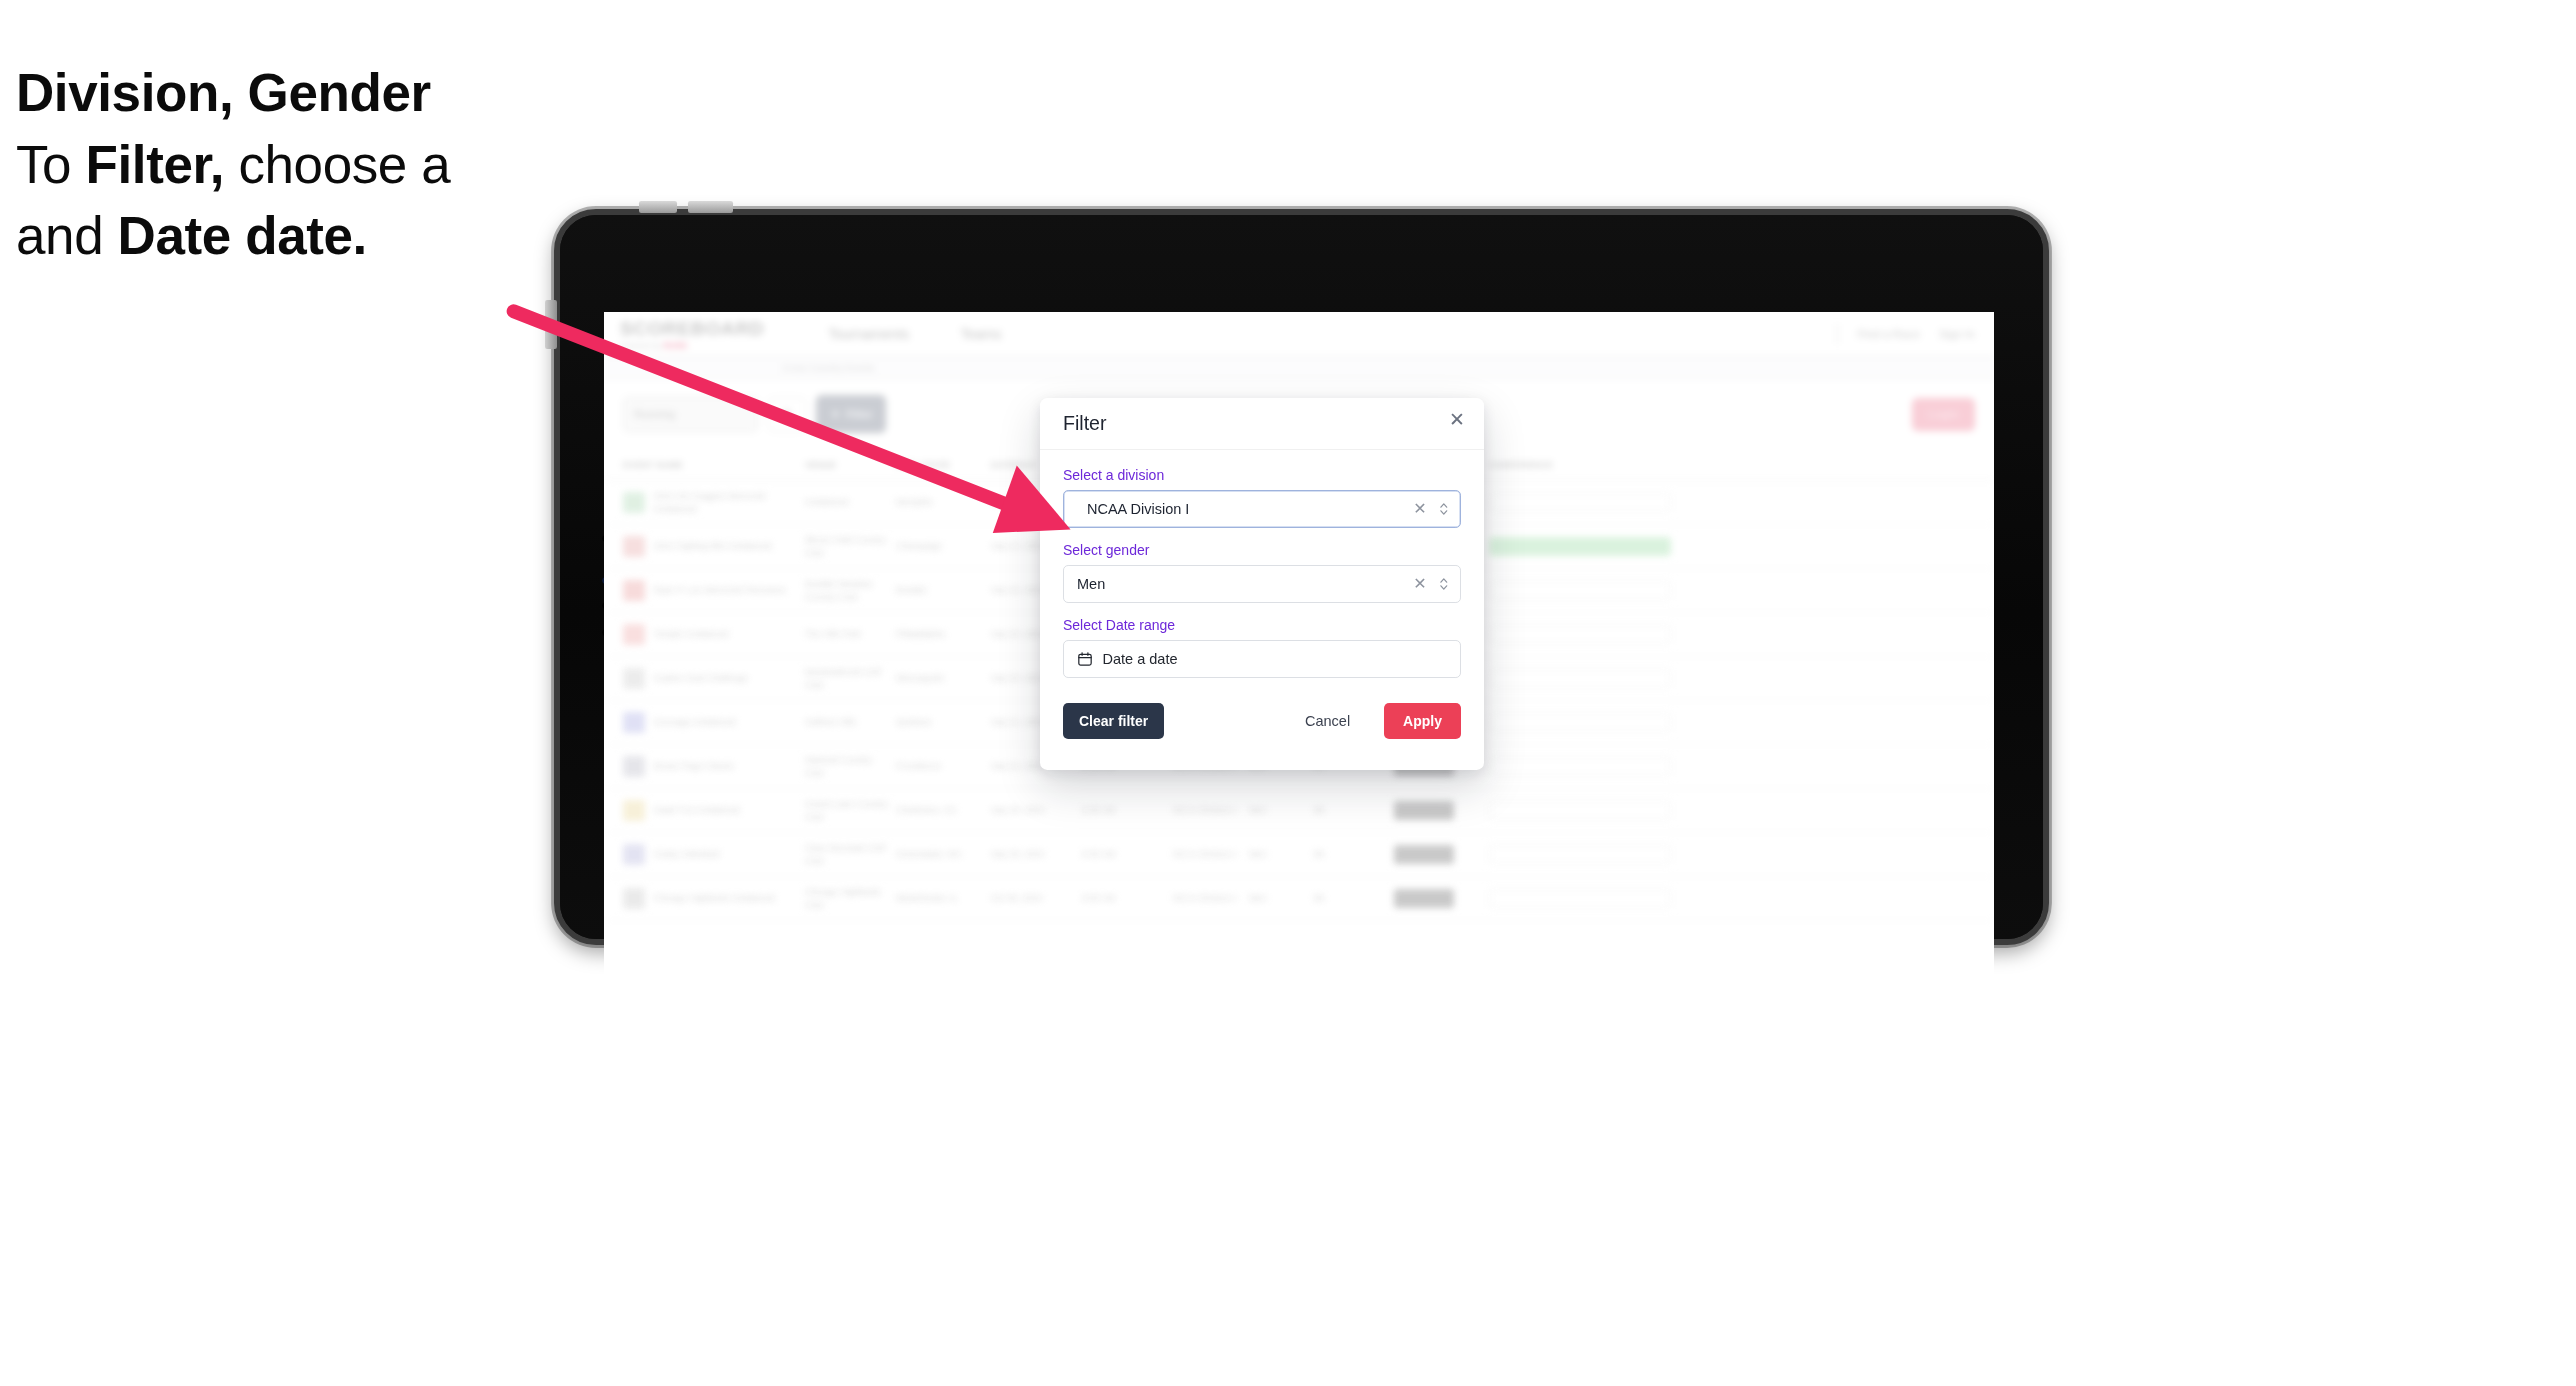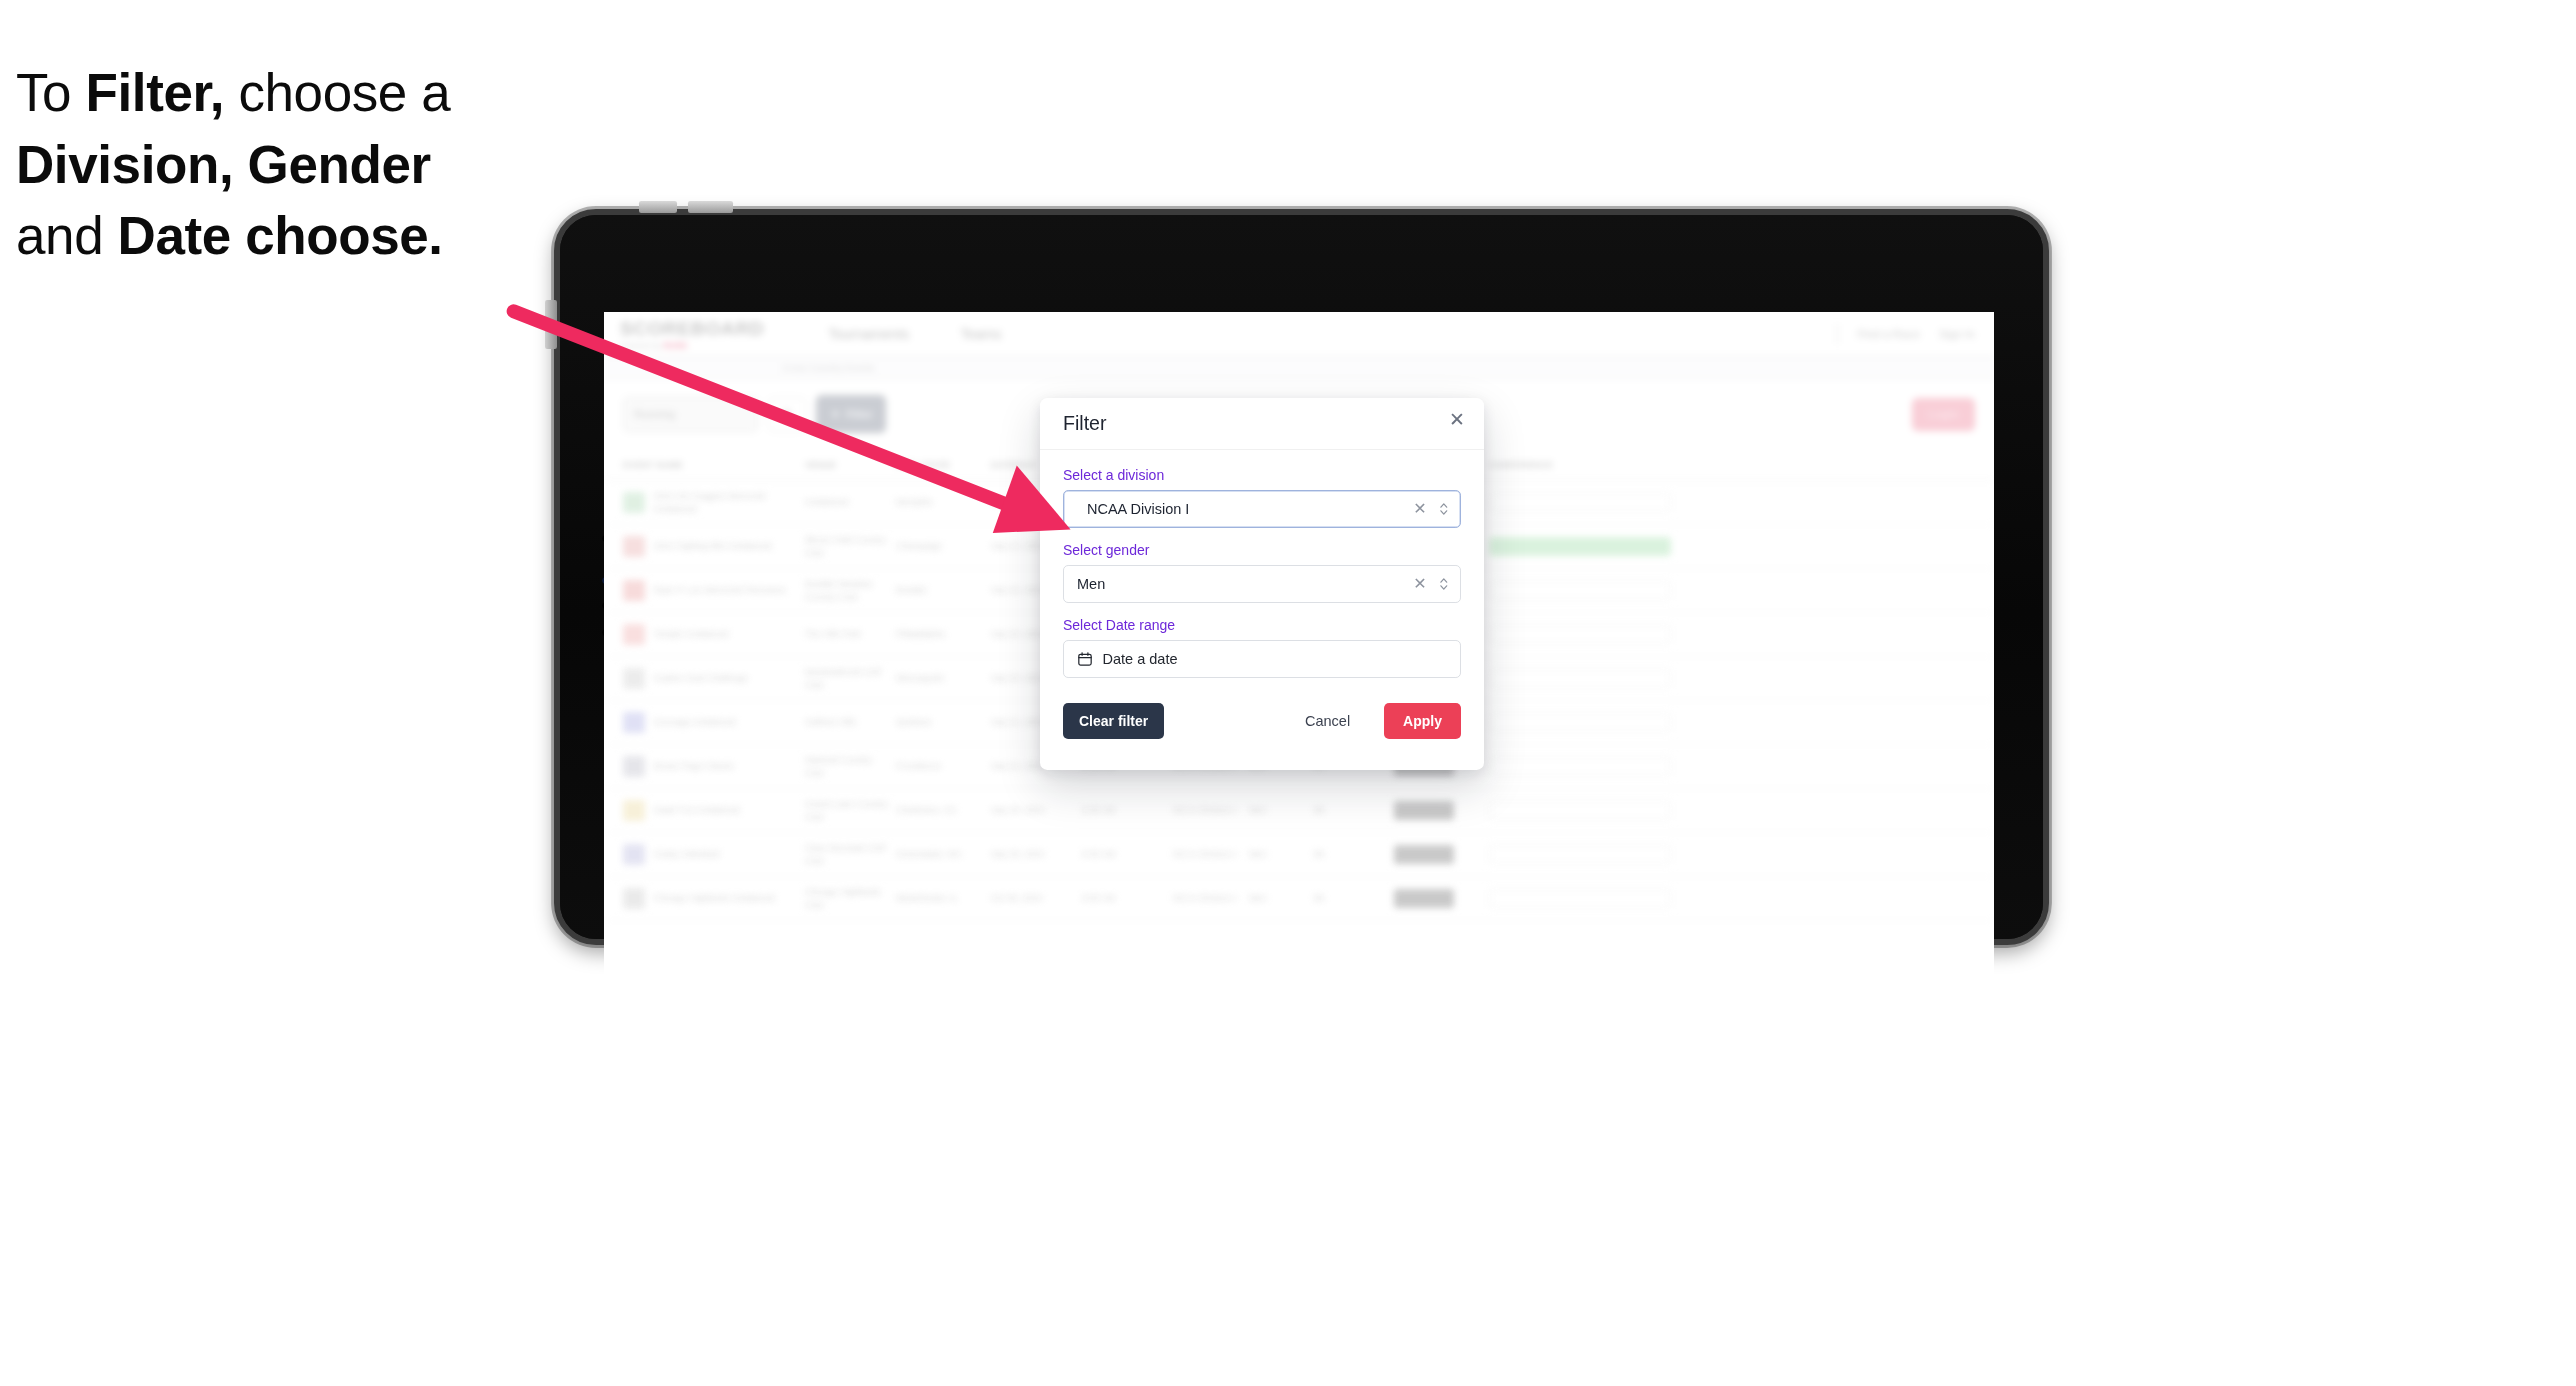--- a/index.html
+++ b/index.html
@@ -255,23 +255,23 @@
     width: 2576px; height: 1386px;
     pointer-events:none;
   }
 </style>
 </head>
 <body>
 
 <div id="root">
 
   <div class="caption">
+    <span class="ln b">Division, Gender</span>
     <span class="ln"><span>To </span><span class="b">Filter,</span><span> choose a</span></span>
-    <span class="ln b">Division, Gender</span>
-    <span class="ln"><span>and </span><span class="b">Date choose.</span></span>
+    <span class="ln"><span>and </span><span class="b">Date date.</span></span>
   </div>
 
   <div class="tablet">
     <div class="tablet-inner-shade"></div>
 
     <div class="vol-btn vol-1"></div>
     <div class="vol-btn vol-2"></div>
     <div class="side-btn side-1"></div>
 
     <div class="dot dot-a"></div>

